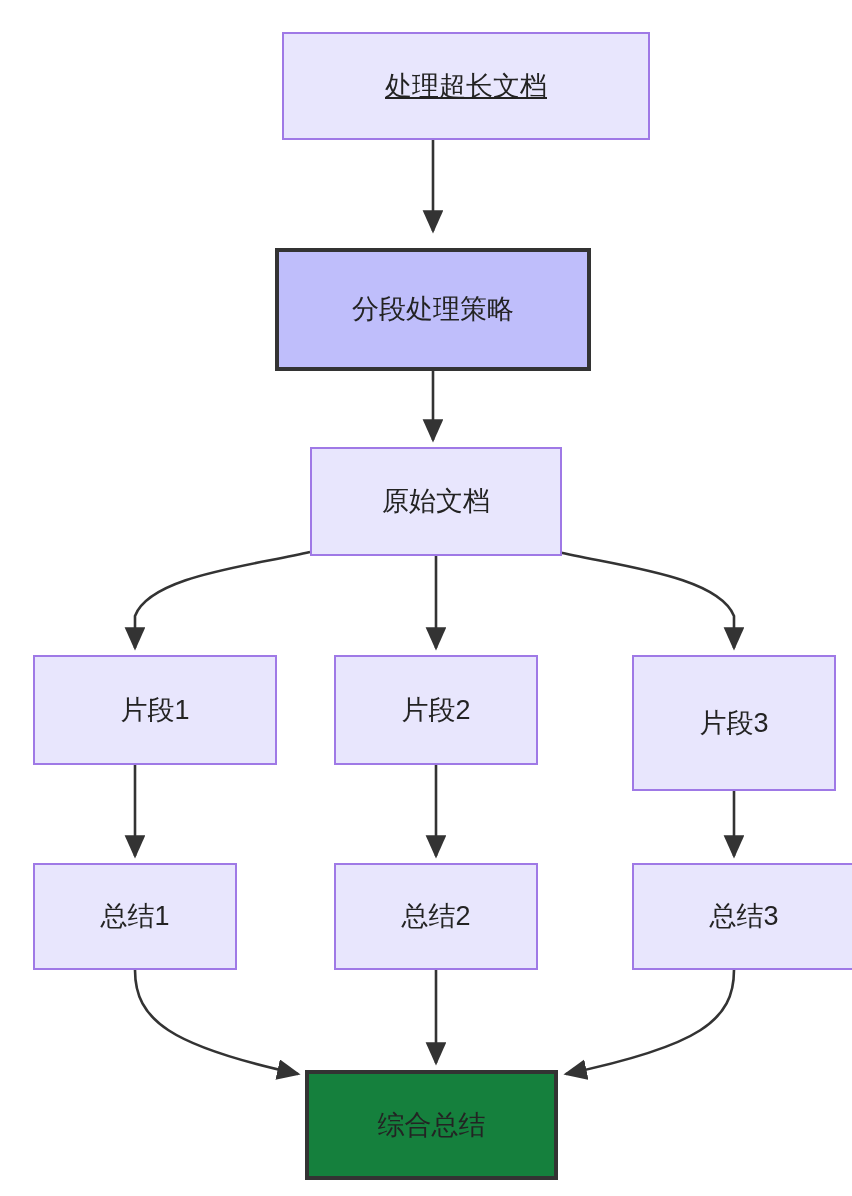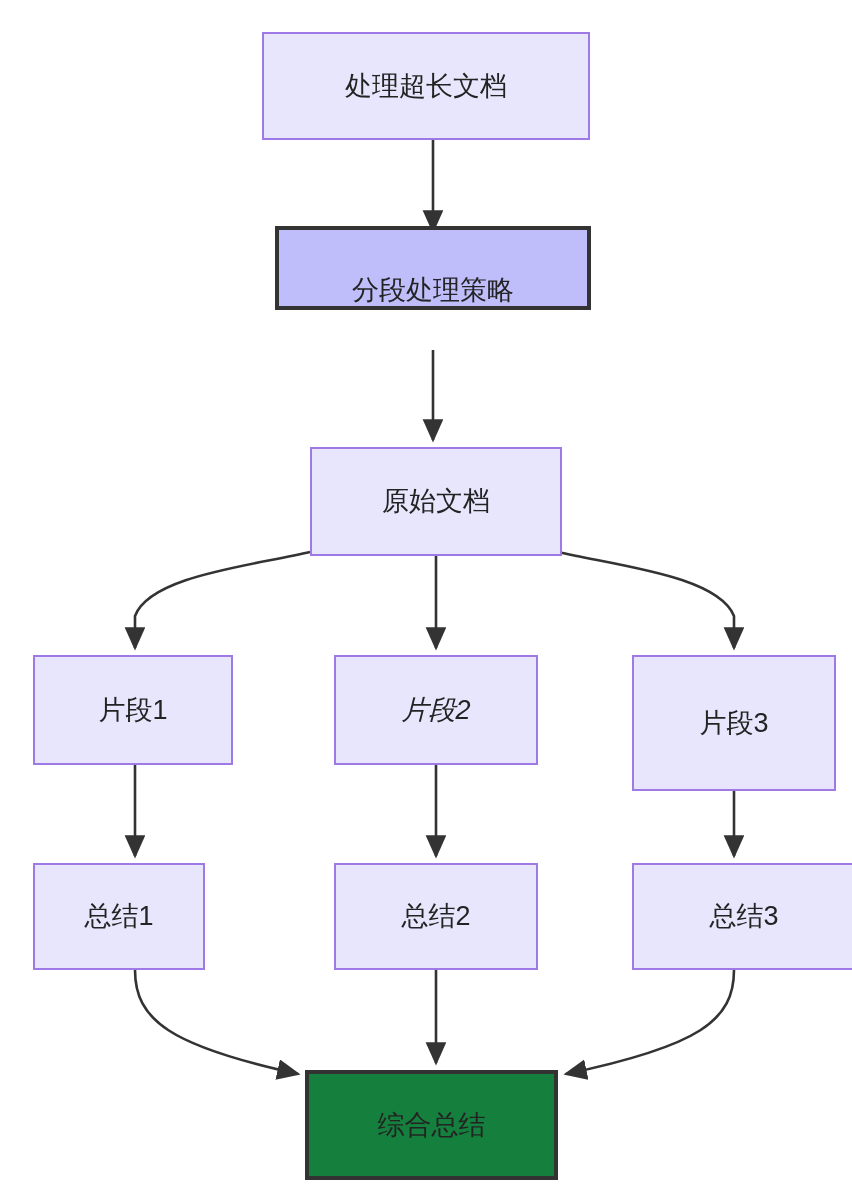--- a/index.html
+++ b/index.html
@@ -85,39 +85,39 @@
         <path d="M 135 765 L 135 856" fill="none" stroke="#333333" stroke-width="2.6" stroke-linecap="butt" marker-end="url(#arrowhead)"></path>
         <path d="M 436 765 L 436 856" fill="none" stroke="#333333" stroke-width="2.6" stroke-linecap="butt" marker-end="url(#arrowhead)"></path>
         <path d="M 734 765 L 734 856" fill="none" stroke="#333333" stroke-width="2.6" stroke-linecap="butt" marker-end="url(#arrowhead)"></path>
         <path d="M 135 970 C 135 1020, 170 1046, 298 1074" fill="none" stroke="#333333" stroke-width="2.6" stroke-linecap="butt" marker-end="url(#arrowhead)"></path>
         <path d="M 436 970 L 436 1063" fill="none" stroke="#333333" stroke-width="2.6" stroke-linecap="butt" marker-end="url(#arrowhead)"></path>
         <path d="M 734 970 C 734 1020, 700 1046, 566 1074" fill="none" stroke="#333333" stroke-width="2.6" stroke-linecap="butt" marker-end="url(#arrowhead)"></path>
       </g>
   </svg>
 
   <div id="nodes-group">
-      <div class="node lavender" style="left: 262px; top: 32px; width: 328px; height: 108px;">
+      <div class="node lavender" style="left: 282px; top: 32px; width: 368px; height: 108px; text-decoration: underline;">
         <span class="node-label">处理超长文档</span>
       </div>
-      <div class="node purple" style="left: 275px; top: 226px; width: 316px; height: 84px; align-items: flex-end;">
+      <div class="node purple" style="left: 275px; top: 248px; width: 316px; height: 123px;">
         <span class="node-label">分段处理策略</span>
       </div>
       <div class="node lavender" style="left: 310px; top: 447px; width: 252px; height: 109px;">
         <span class="node-label">原始文档</span>
       </div>
-      <div class="node lavender" style="left: 33px; top: 655px; width: 200px; height: 110px;">
+      <div class="node lavender" style="left: 33px; top: 655px; width: 244px; height: 110px;">
         <span class="node-label">片段1</span>
       </div>
-      <div class="node lavender" style="left: 334px; top: 655px; width: 204px; height: 110px; font-style: italic;">
+      <div class="node lavender" style="left: 334px; top: 655px; width: 204px; height: 110px;">
         <span class="node-label">片段2</span>
       </div>
       <div class="node lavender" style="left: 632px; top: 655px; width: 204px; height: 136px;">
         <span class="node-label">片段3</span>
       </div>
-      <div class="node lavender" style="left: 33px; top: 863px; width: 172px; height: 107px; text-align: center;">
+      <div class="node lavender" style="left: 33px; top: 863px; width: 204px; height: 107px; text-align: center;">
         <span class="node-label">总结1</span>
       </div>
       <div class="node lavender" style="left: 334px; top: 863px; width: 204px; height: 107px; justify-content: center;">
         <span class="node-label">总结2</span>
       </div>
       <div class="node lavender" style="left: 632px; top: 863px; width: 224px; height: 107px;">
         <span class="node-label">总结3</span>
       </div>
       <div class="node green" style="left: 305px; top: 1070px; width: 253px; height: 110px;">
         <span class="node-label">综合总结</span>

